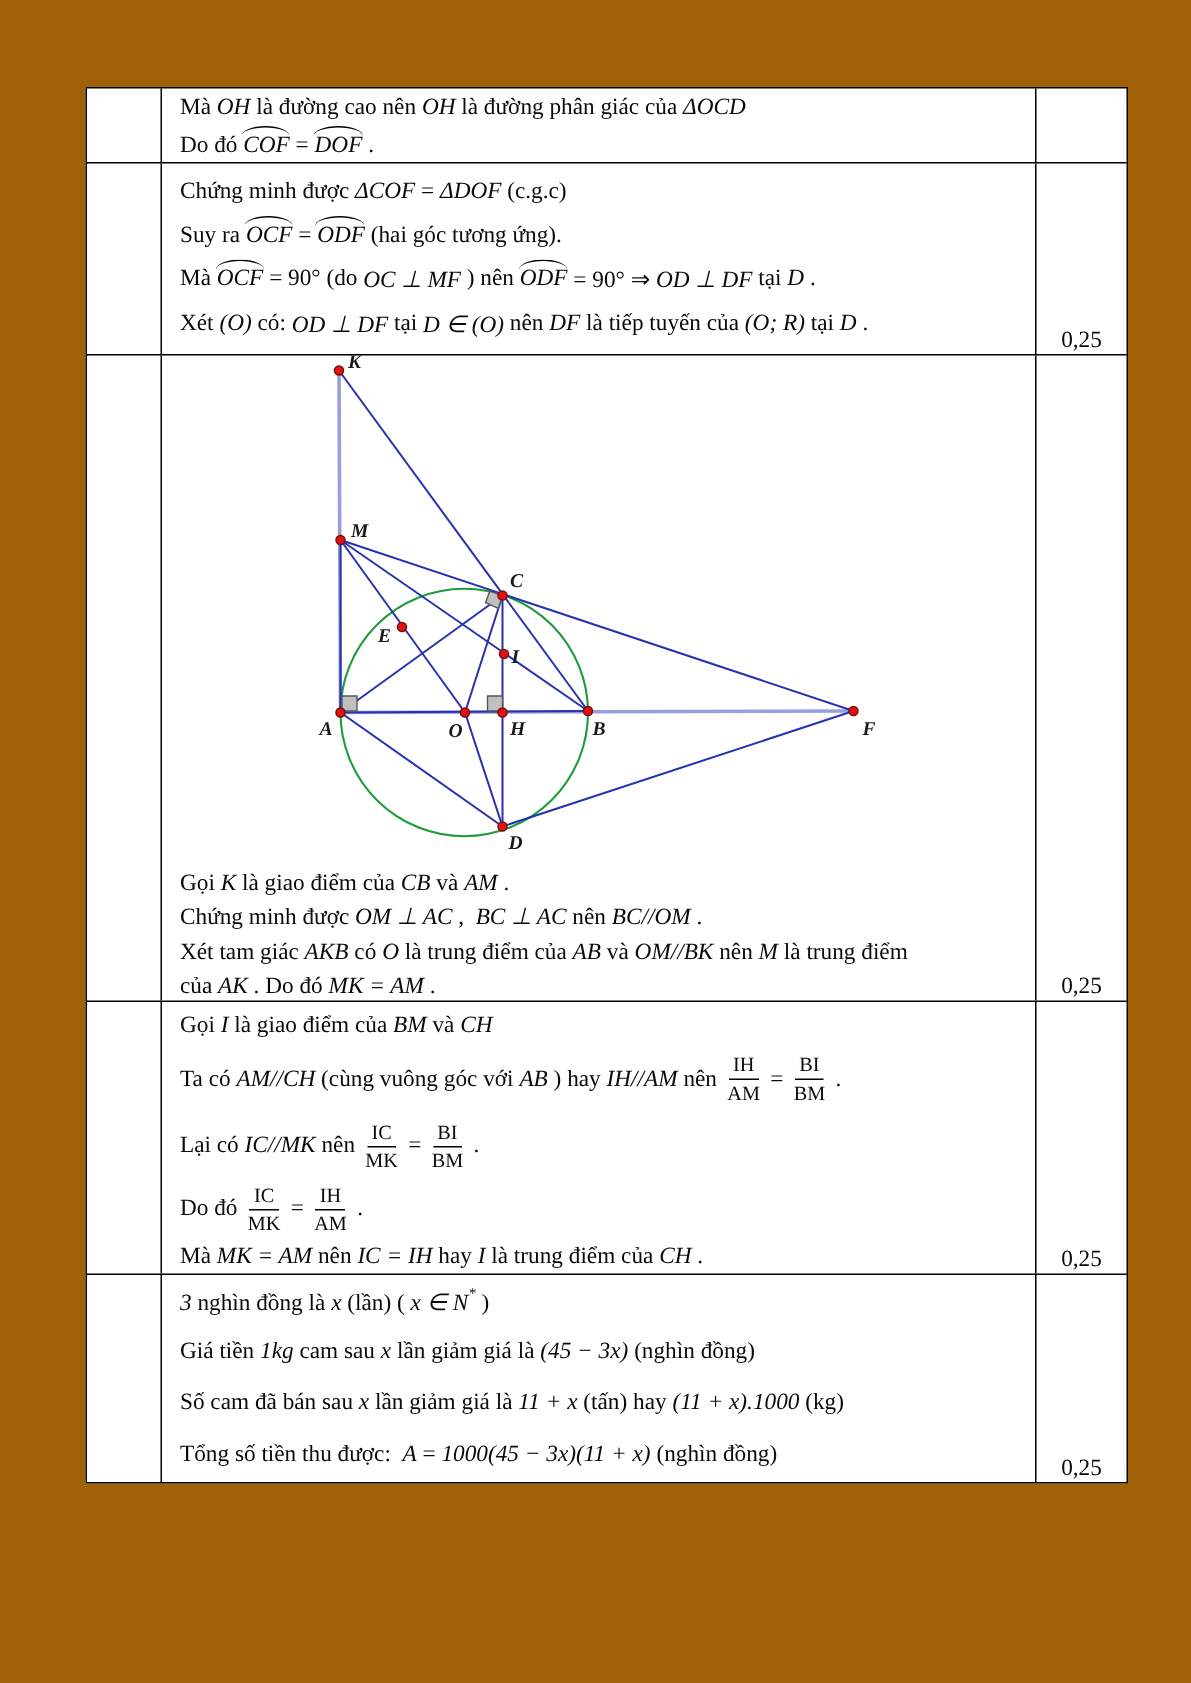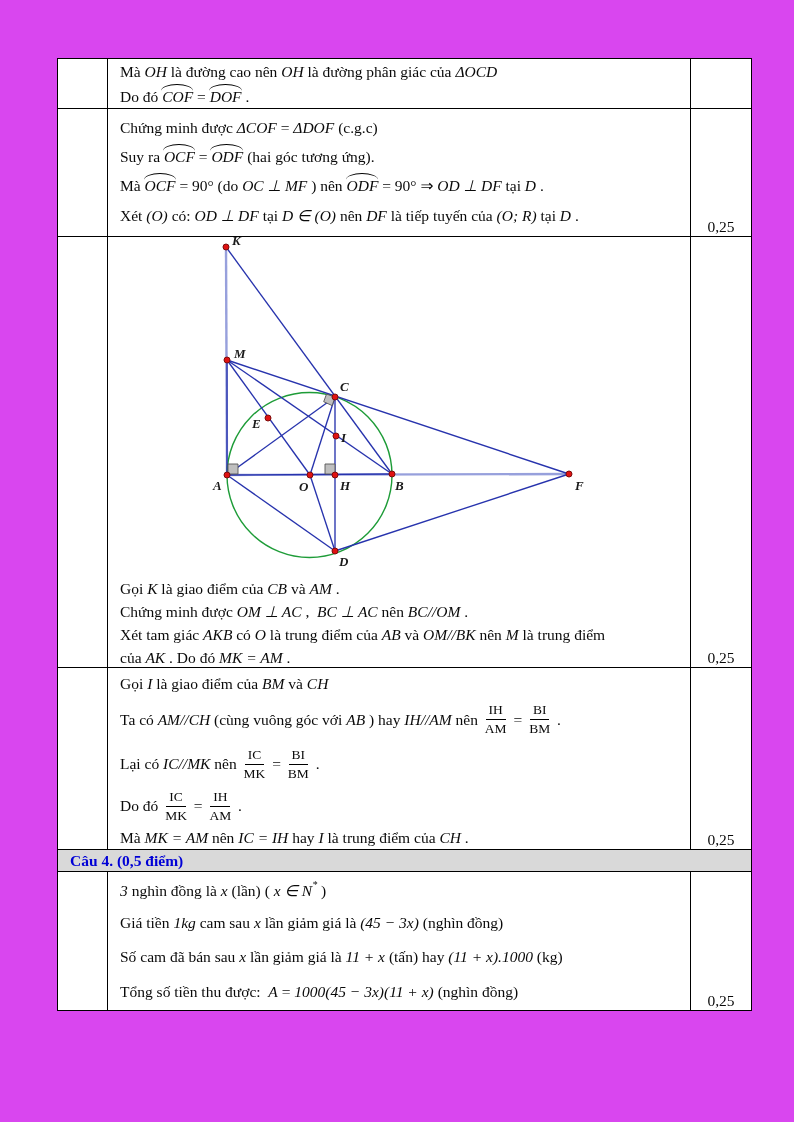--- a/index.html
+++ b/index.html
@@ -1,17 +1,17 @@
 <!DOCTYPE html>
 <html><head>
 <meta charset="utf-8">
 <style>
   html,body { margin:0; padding:0; background:#ffffff; }
   body { width:794px; height:1122px; font-family:"Liberation Serif", serif; color:#0a0a0a; }
-  .page { position:relative; width:794px; height:1122px; background:#d946ef; overflow:hidden; }
+  .page { position:relative; width:794px; height:1122px; background:#a16207; overflow:hidden; }
 
   .doc-table { position:absolute; left:57px; top:58px; width:695px; border:1px solid #000; box-sizing:border-box; background:#fff; }
   .row { display:flex; box-sizing:border-box; border-bottom:1px solid #000; overflow:visible; }
   .row:last-child { border-bottom:none; }
 
   .c1 { width:50px; flex:none; border-right:1px solid #000; box-sizing:border-box; }
   .c2 { flex:1; border-right:1px solid #000; box-sizing:border-box; position:relative; font-size:15.5px; overflow:visible; }
   .c3 { width:60px; flex:none; display:flex; align-items:flex-end; justify-content:center; font-size:15.5px; }
 
   .band-row { background:#d9d9d9; align-items:center; }
@@ -120,23 +120,20 @@
           <div class="line" style="height: 27px;"><span class="t">Gọi </span><span class="m">I</span><span class="t"> là giao điểm của </span><span class="m">BM</span><span class="t"> và </span><span class="m">CH</span></div>
           <div class="line" style="height: 45px;"><span class="t">Ta có </span><span class="m">AM//CH</span><span class="t"> (cùng vuông góc với </span><span class="m">AB</span><span class="t"> ) hay </span><span class="m">IH//AM</span><span class="t"> nên </span><span class="frac"><span class="fn">IH</span><span class="fd">AM</span></span><span class="t"> = </span><span class="frac"><span class="fn">BI</span><span class="fd">BM</span></span><span class="t"> .</span></div>
           <div class="line" style="height: 44px;"><span class="t">Lại có </span><span class="m">IC//MK</span><span class="t"> nên </span><span class="frac"><span class="fn">IC</span><span class="fd">MK</span></span><span class="t"> = </span><span class="frac"><span class="fn">BI</span><span class="fd">BM</span></span><span class="t"> .</span></div>
           <div class="line" style="height: 40px;"><span class="t">Do đó </span><span class="frac"><span class="fn">IC</span><span class="fd">MK</span></span><span class="t"> = </span><span class="frac"><span class="fn">IH</span><span class="fd">AM</span></span><span class="t"> .</span></div>
           <div class="line" style="height: 24px;"><span class="t">Mà </span><span class="m">MK = AM</span><span class="t"> nên </span><span class="m">IC = IH</span><span class="t"> hay </span><span class="m">I</span><span class="t"> là trung điểm của </span><span class="m">CH</span><span class="t"> .</span></div>
         </div>
         <div class="c3">
           <span>0,25</span>
         </div>
       </div>
-      <div class="row band-row" style="height: 22px;">
-        <div class="band-label">Câu 4. (0,5 điểm)</div>
-      </div>
       <div class="row" style="height: 138px;">
         <div class="c1"></div>
         <div class="c2" style="padding-top: 3px;">
           <div class="line" style="height: 31px;"><span class="m">3</span><span class="t"> nghìn đồng là </span><span class="m">x</span><span class="t"> (lần) ( </span><span class="m">x ∈ N</span><span class="s">*</span><span class="t"> )</span></div>
           <div class="line" style="height: 33px;"><span class="t">Giá tiền </span><span class="m">1kg</span><span class="t"> cam sau </span><span class="m">x</span><span class="t"> lần giảm giá là </span><span class="m">(45 − 3x)</span><span class="t"> (nghìn đồng)</span></div>
           <div class="line" style="height: 36px;"><span class="t">Số cam đã bán sau </span><span class="m">x</span><span class="t"> lần giảm giá là </span><span class="m">11 + x</span><span class="t"> (tấn) hay </span><span class="m">(11 + x).1000</span><span class="t"> (kg)</span></div>
           <div class="line" style="height: 33px;"><span class="t">Tổng số tiền thu được:  </span><span class="m">A</span><span class="t"> = </span><span class="m">1000(45 − 3x)(11 + x)</span><span class="t"> (nghìn đồng)</span></div>
         </div>
         <div class="c3">
           <span>0,25</span>

